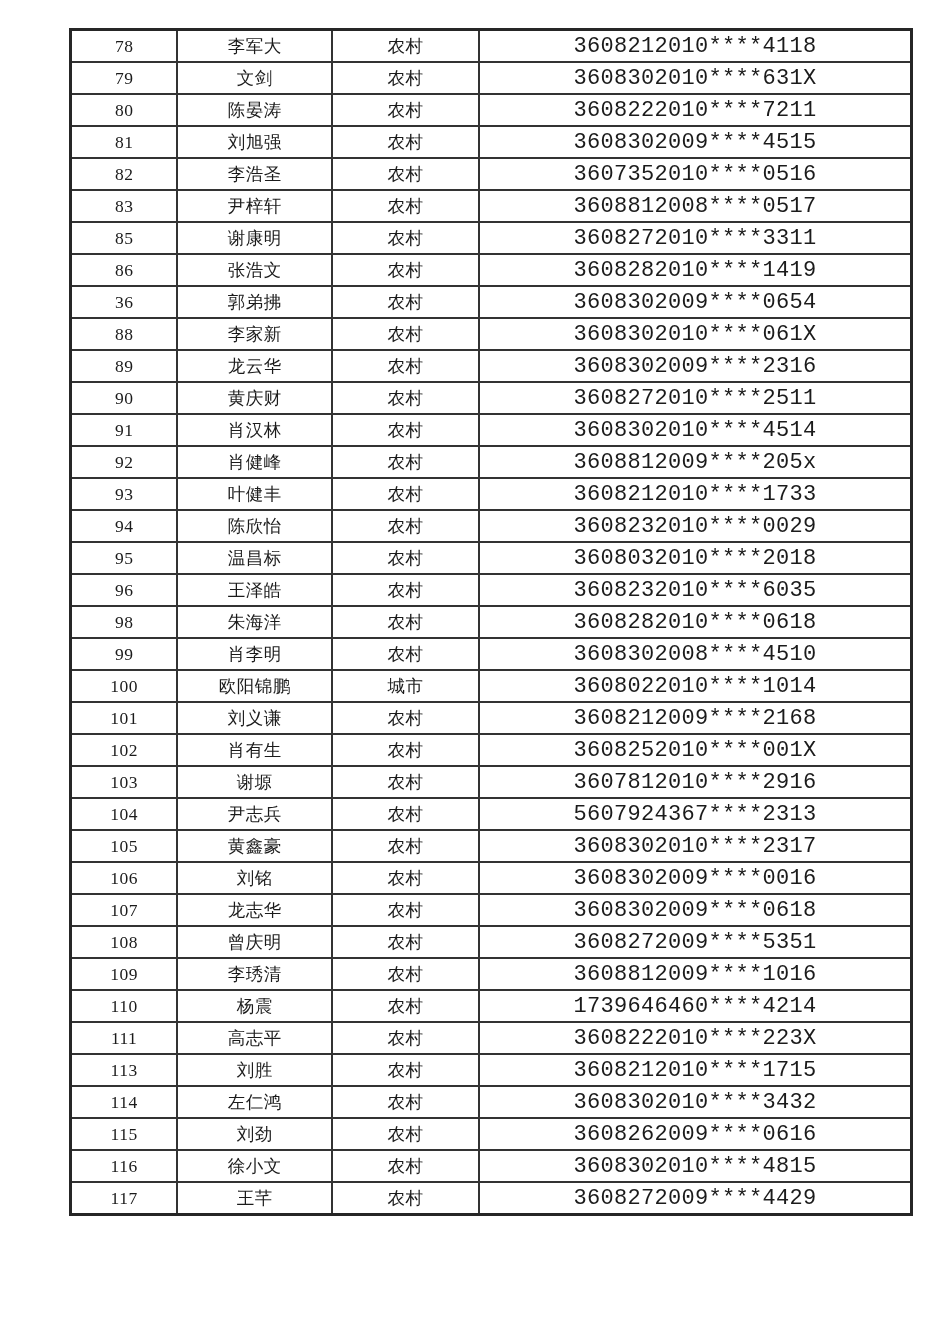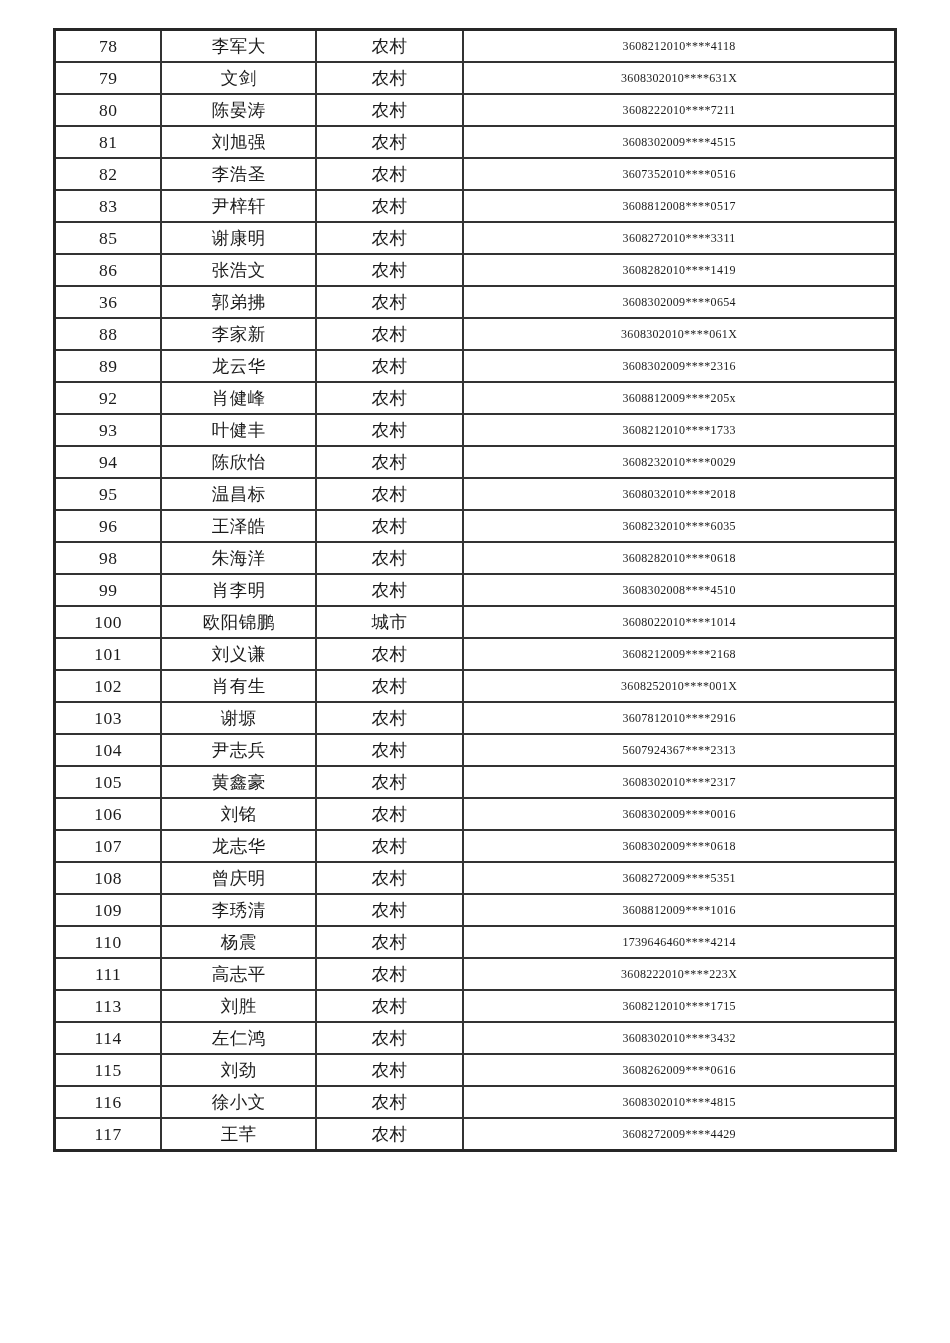--- a/index.html
+++ b/index.html
@@ -13,42 +13,43 @@
     position: relative;
     font-family: "Liberation Serif", "DejaVu Serif", serif;
   }
   .page {
     position: absolute;
     inset: 0;
     background: var(--page-bg, #ffffff);
   }
   table.roster {
     position: absolute;
-    left: 53px;
+    left: 69px;
     top: 28px;
     width: 844px;
     border-collapse: collapse;
     table-layout: fixed;
     border: 3px solid var(--border-strong, #262626);
   }
   table.roster td {
     border: 2px solid var(--border-color, #333333);
     height: 30px;
     padding: 0;
     text-align: center;
     vertical-align: middle;
     font-size: 17.5px;
     color: var(--text-color, #1b1b1b);
     letter-spacing: 0.5px;
     white-space: nowrap;
     overflow: hidden;
   }
   table.roster td.c-id {
-    font-size: 12px;
+    font-size: 22px;
     letter-spacing: 0.3px;
+    font-family: Liberation Mono, monospace;
   }
   col.c1 { width: 12.7%; }
   col.c2 { width: 18.4%; }
   col.c3 { width: 17.5%; }
   col.c4 { width: 51.4%; }
 </style>
 </head>
 <body>
 
 <div class="page">
@@ -120,20 +121,32 @@
           <td class="c-type">农村</td>
           <td class="c-id">3608302010****061X</td>
         </tr>
         <tr>
           <td class="c-no">89</td>
           <td class="c-name">龙云华</td>
           <td class="c-type">农村</td>
           <td class="c-id">3608302009****2316</td>
         </tr>
         <tr>
+          <td class="c-no">90</td>
+          <td class="c-name">黄庆财</td>
+          <td class="c-type">农村</td>
+          <td class="c-id">3608272010****2511</td>
+        </tr>
+        <tr>
+          <td class="c-no">91</td>
+          <td class="c-name">肖汉林</td>
+          <td class="c-type">农村</td>
+          <td class="c-id">3608302010****4514</td>
+        </tr>
+        <tr>
           <td class="c-no">92</td>
           <td class="c-name">肖健峰</td>
           <td class="c-type">农村</td>
           <td class="c-id">3608812009****205x</td>
         </tr>
         <tr>
           <td class="c-no">93</td>
           <td class="c-name">叶健丰</td>
           <td class="c-type">农村</td>
           <td class="c-id">3608212010****1733</td>

